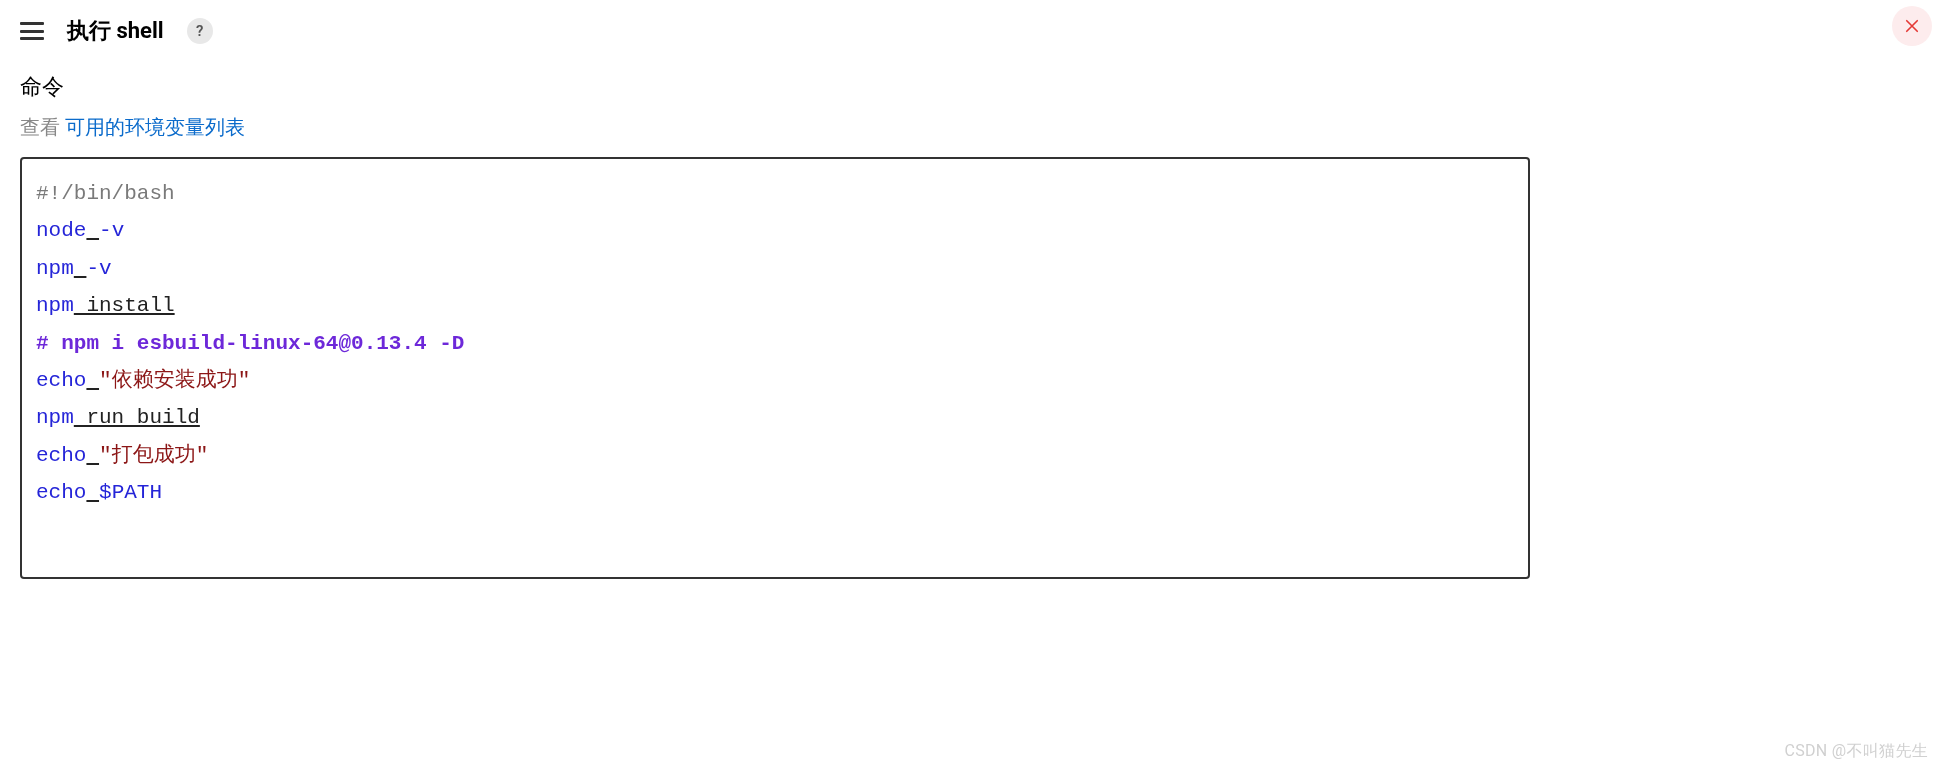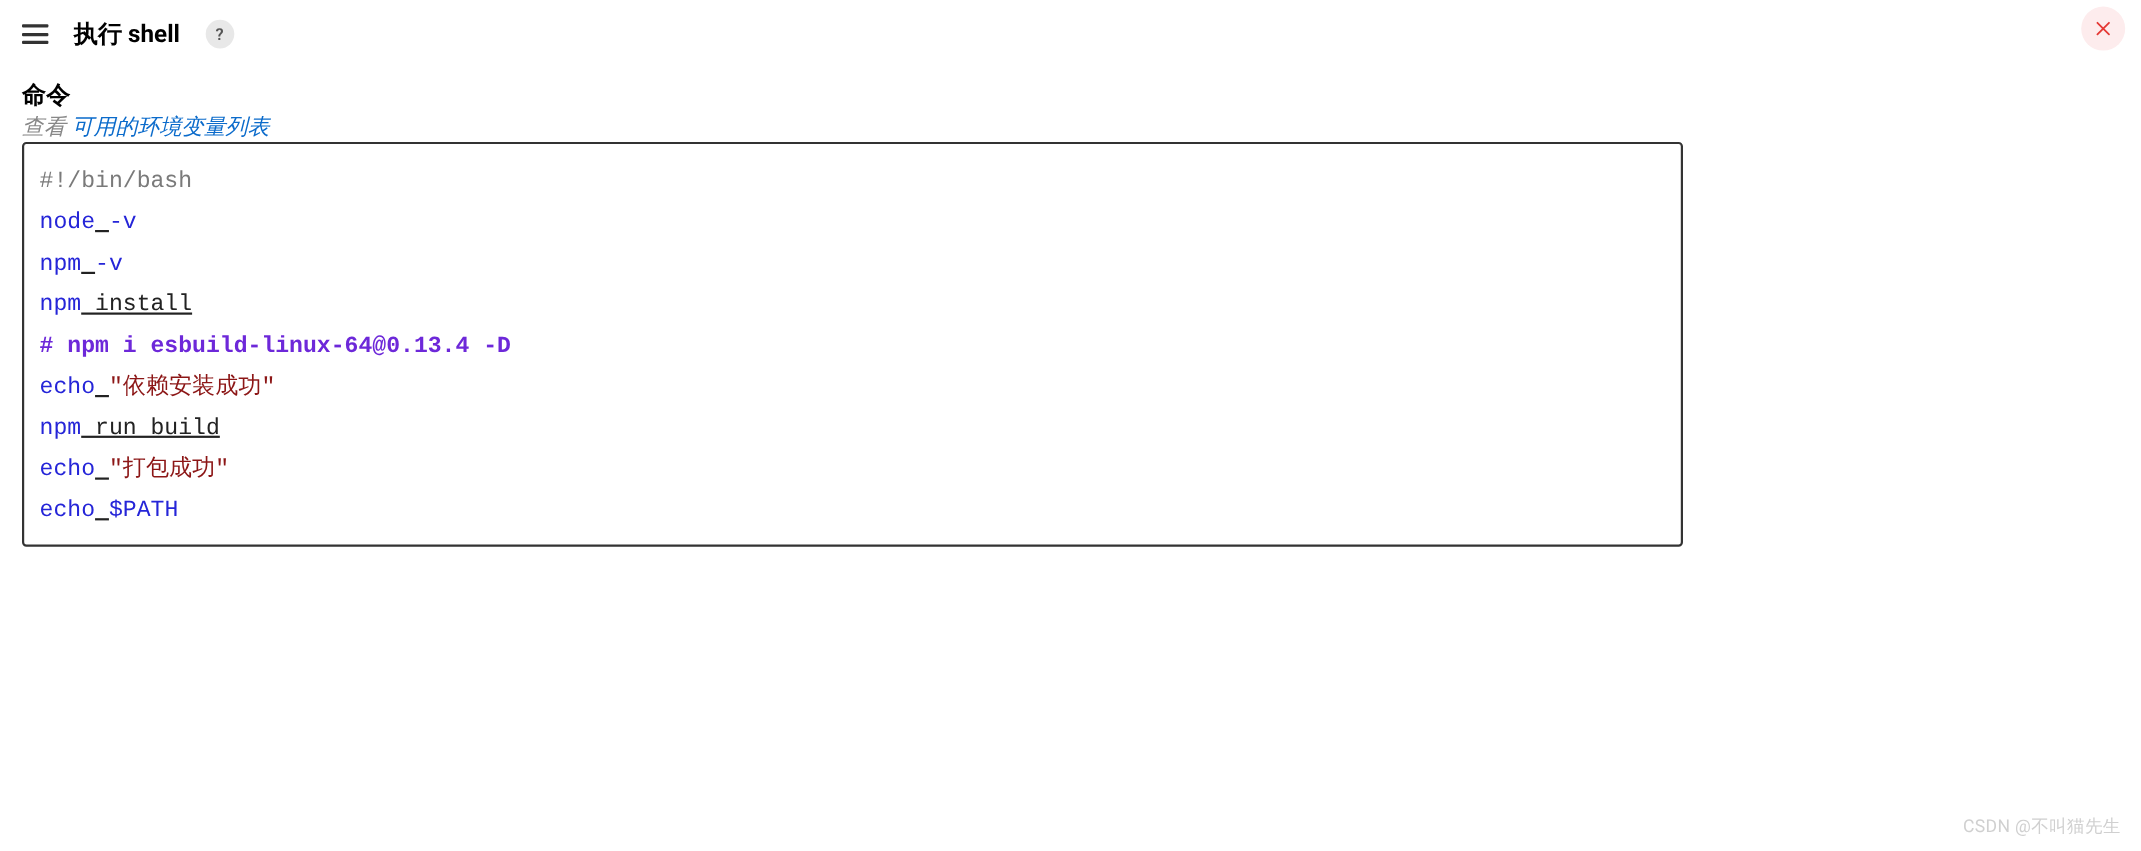--- a/index.html
+++ b/index.html
@@ -69,38 +69,39 @@
     }
     .close-btn svg {
       width: 18px;
       height: 18px;
     }
     .content {
       padding: 10px 20px 0 20px;
     }
     .field-label {
       font-size: 22px;
-      font-weight: 700;
+      font-weight: 400;
       color: #000;
+      margin-bottom: 12px;
     }
     .hint-row {
       font-size: 20px;
-      font-style: italic;
+      margin-bottom: 16px;
     }
     .hint-prefix {
       color: #888;
     }
     .hint-link {
       color: #0b6bcb;
       cursor: pointer;
       text-decoration: none;
     }
     .script-box {
       width: 1510px;
-      height: 368px;
+      height: 422px;
       border: 2px solid #333;
       border-radius: 4px;
       padding: 16px 14px;
       font-family: "SF Mono", Monaco, Menlo, Consolas, "Courier New", monospace;
       font-size: 21px;
       line-height: 1.78;
       overflow: auto;
       resize: both;
       position: relative;
       white-space: pre;

